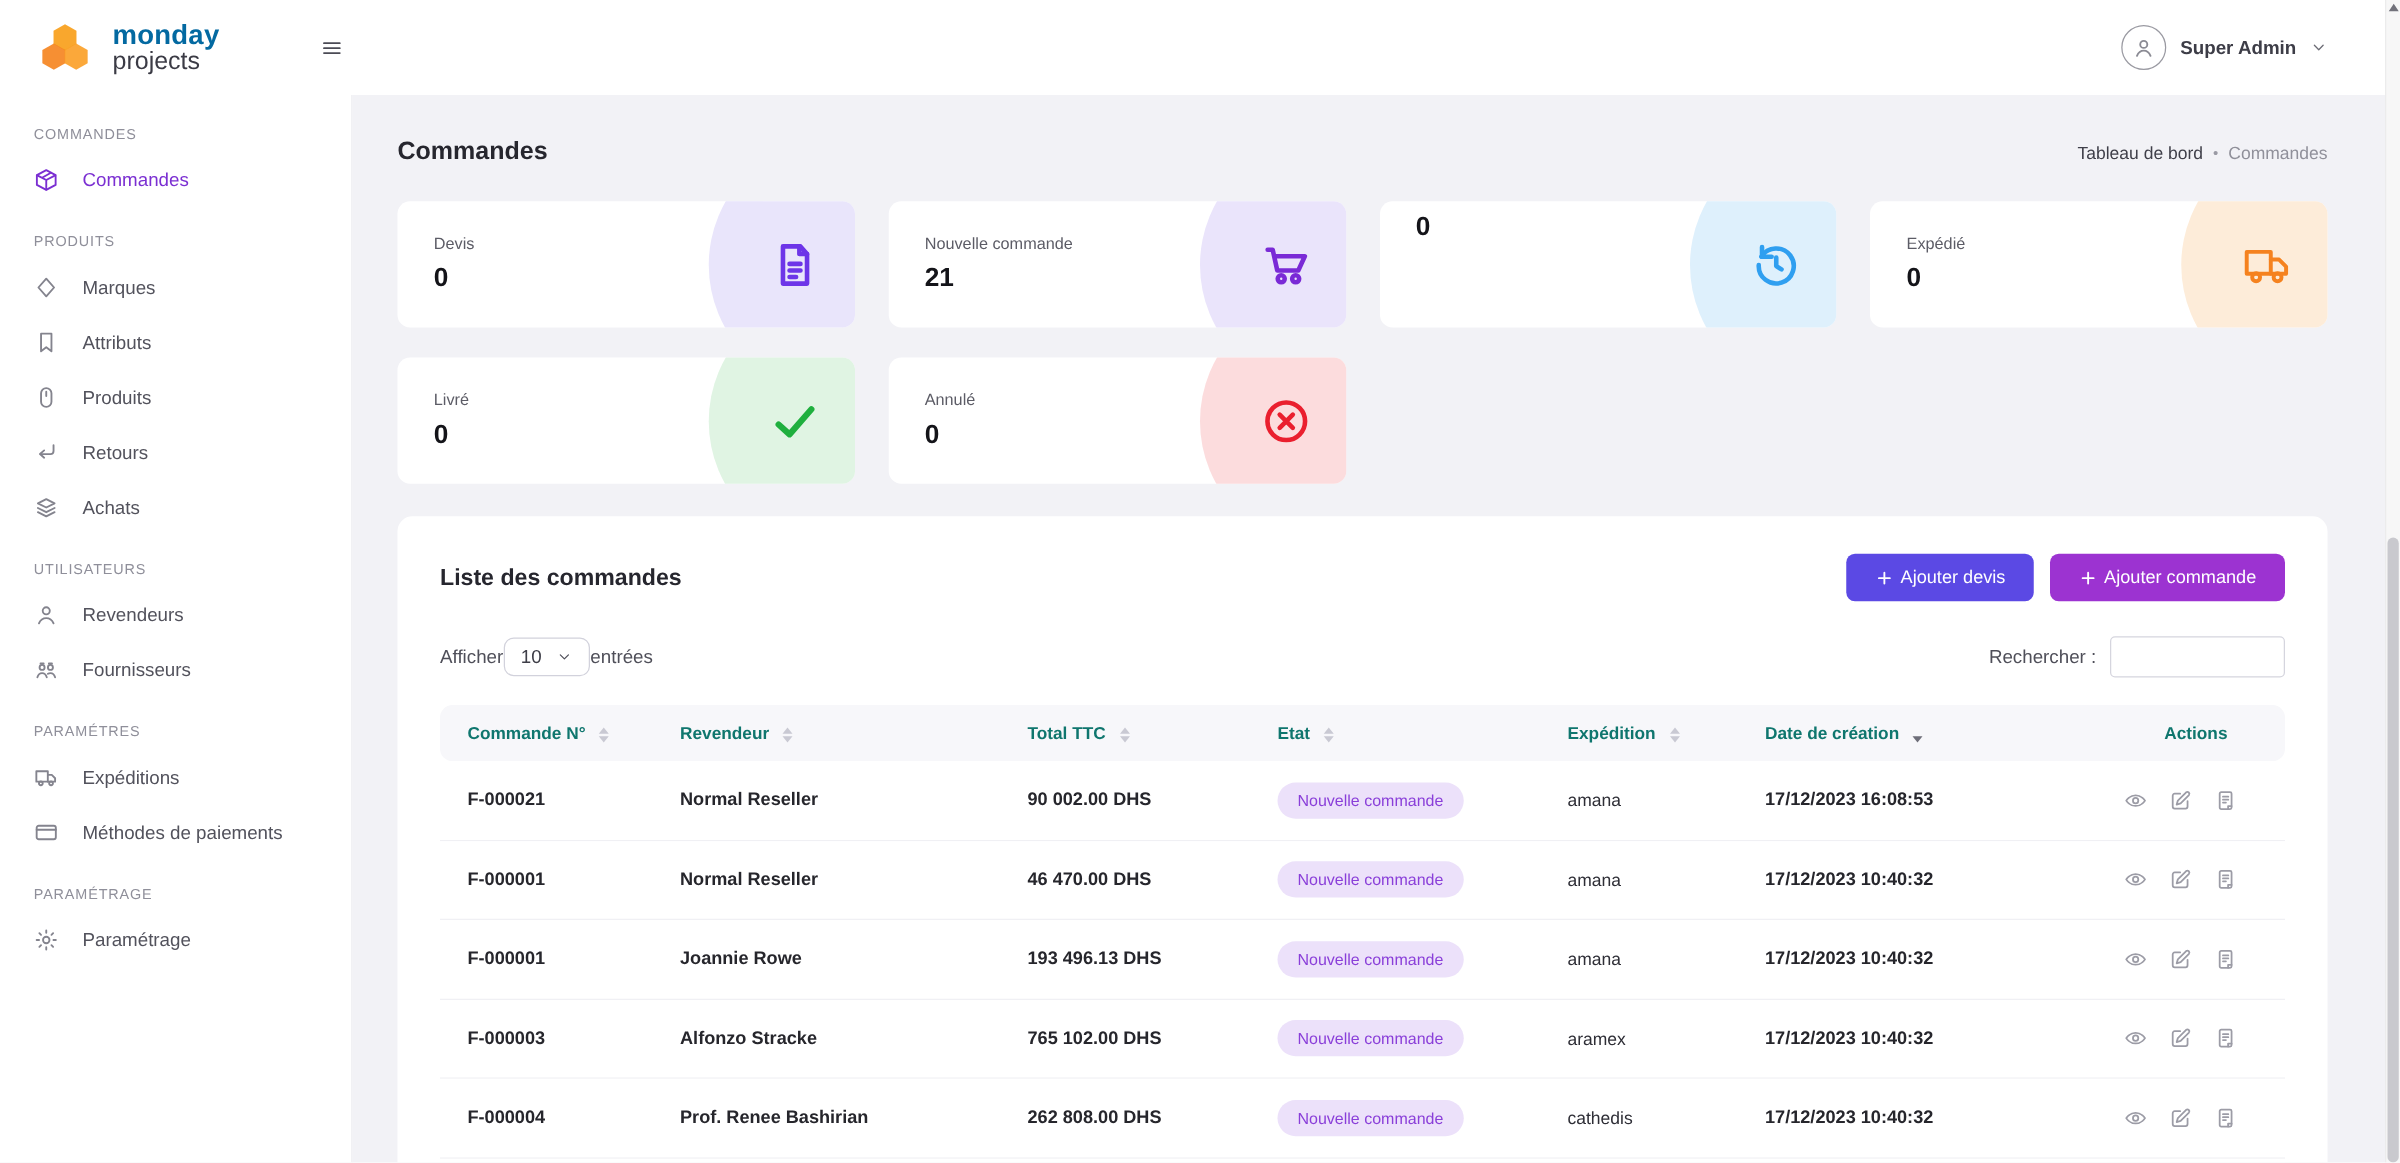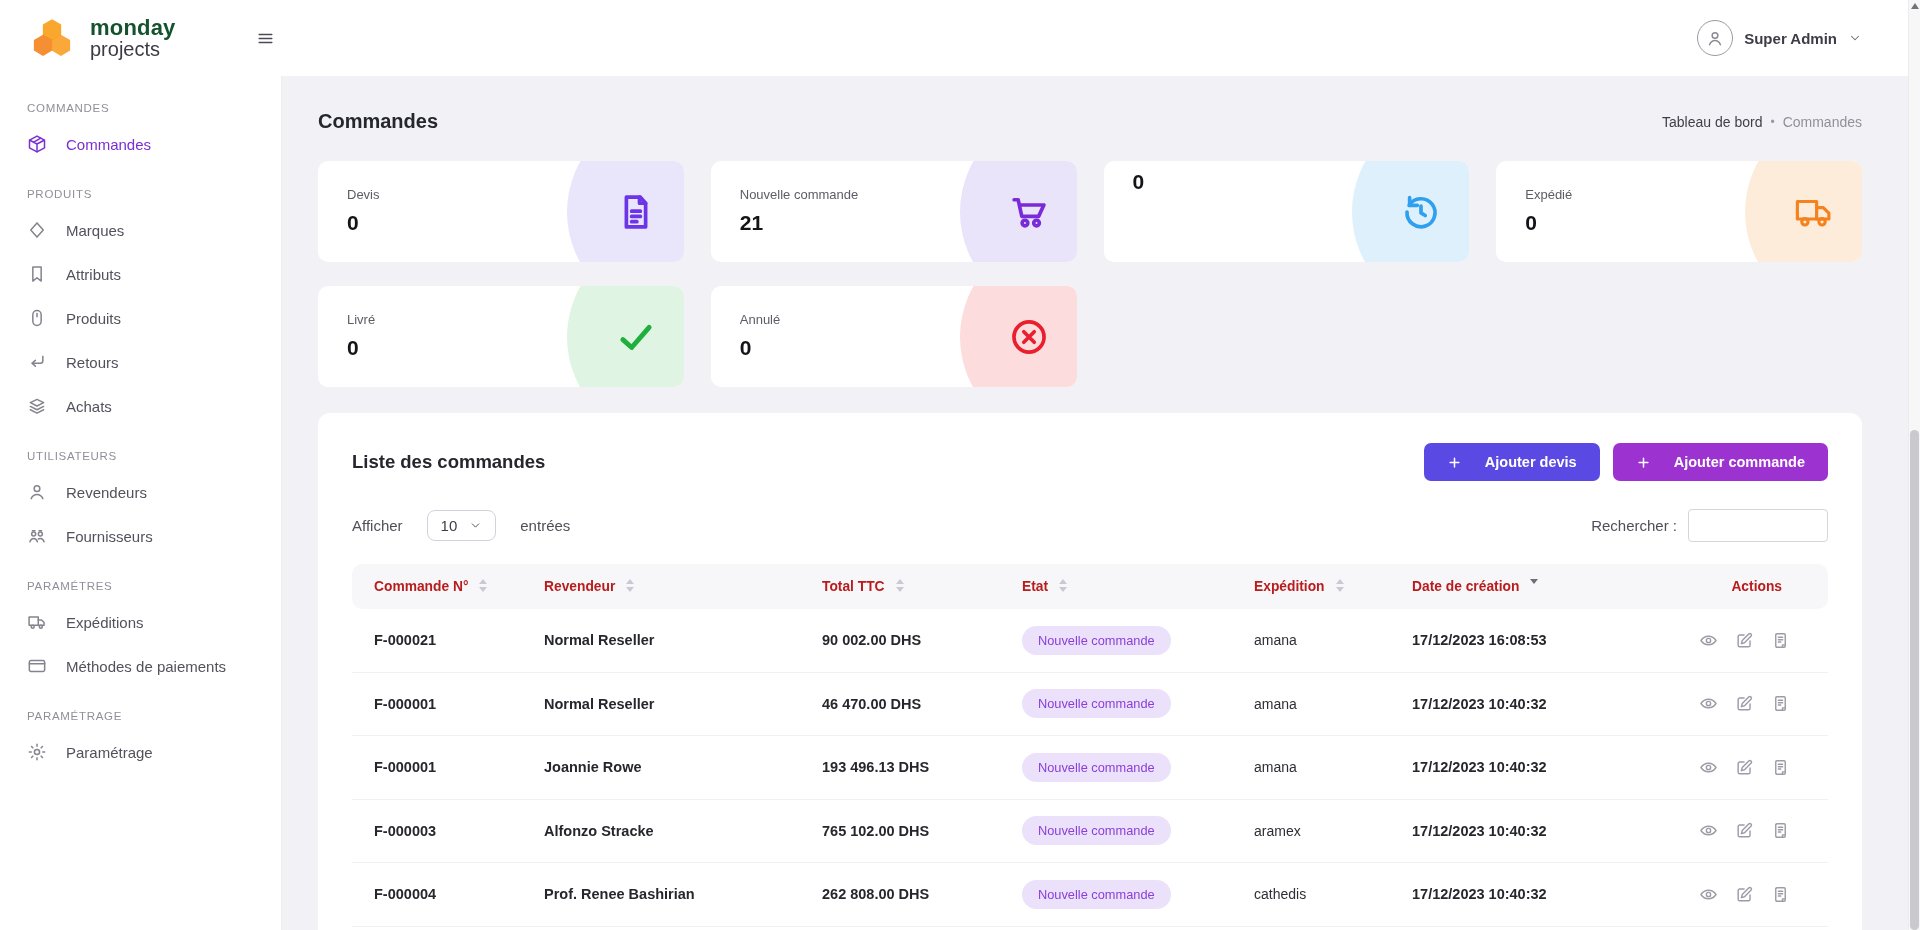--- a/index.html
+++ b/index.html
@@ -4,21 +4,21 @@
 <style>
   *{box-sizing:border-box;margin:0;padding:0}
   html,body{width:1920px;height:930px}
   body{font-family:"Liberation Sans",sans-serif;background:#f2f2f6;overflow:hidden;position:relative}
 
   
   .topbar{position:absolute;top:0;left:0;right:12px;height:76px;background:#fff;display:flex;align-items:center;z-index:5}
   .logo-wrap{width:250px;display:flex;align-items:center;gap:12px;padding-left:26px}
   .logo-mark svg{display:block}
   .logo-text{line-height:1.02}
-  .logo-l1{font-size:22px;font-weight:700;color:#14532d;letter-spacing:.2px}
+  .logo-l1{font-size:22px;font-weight:700;color:#0369a1;letter-spacing:.2px}
   .logo-l2{font-size:20px;color:#3b3b45}
   .hamburger{width:30px;height:30px;display:flex;align-items:center;justify-content:center;color:#4b4b55;cursor:pointer}
   .hamburger svg{width:19px;height:19px}
   .user-menu{margin-left:auto;display:flex;align-items:center;gap:11px;padding-right:46px;cursor:pointer}
   .avatar{width:36px;height:36px;border-radius:50%;border:1.5px solid #9a9aa2;color:#8b8b94;display:flex;align-items:center;justify-content:center}
   .avatar svg{width:20px;height:20px}
   .user-name{font-size:15px;font-weight:700;color:#3d3d47}
   .user-caret svg{width:14px;height:14px;color:#6b6b74}
 
   
@@ -44,33 +44,33 @@
   .stat-value{font-size:21px;font-weight:700;color:#141419;padding:9px 0 0 29px}
   .stat-bubble{position:absolute;width:205px;height:205px;border-radius:50%;right:-88px;top:50%;transform:translateY(-50%)}
   .stat-icon{position:absolute;right:27px;top:50%;transform:translateY(-50%)}
   .stat-icon svg{width:42px;height:42px;display:block}
 
   
   .panel{background:#fff;border-radius:12px;margin-top:26px;padding:30px 34px;height:620px}
   .panel-head{display:flex;align-items:center}
   .panel-title{font-size:18.5px;font-weight:700;color:#26262e}
   .btns{margin-left:auto;display:flex;gap:13px}
-  .btn{display:flex;align-items:center;gap:23px;color:#fff;font-size:14.5px;font-weight:700;border:none;border-radius:7px;padding:11px 23px;cursor:pointer;font-family:inherit}
+  .btn{display:flex;align-items:center;gap:5px;color:#fff;font-size:14.5px;font-weight:400;border:none;border-radius:7px;padding:11px 23px;cursor:pointer;font-family:inherit}
   .btn svg{width:15px;height:15px}
 
   .controls{display:flex;align-items:center;margin-top:28px}
-  .ctl-left{display:flex;align-items:center;gap:24px;font-size:15px;color:#4f4f59}
+  .ctl-left{display:flex;align-items:center;gap:0;font-size:15px;color:#4f4f59}
   .select{display:flex;align-items:center;gap:12px;border:1.5px solid #d2d2dc;border-radius:8px;padding:6px 13px;font-size:15px;color:#3e3e48;cursor:pointer;background:#fff}
   .select svg{width:13px;height:13px;color:#4f4f59}
   .ctl-right{margin-left:auto;display:flex;align-items:center;gap:11px;font-size:15px;color:#4f4f59}
   .search-input{width:140px;height:33px;border:1px solid #d5d5de;border-radius:4px;background:#fff;font-family:inherit;font-size:14px;padding:0 8px;color:#33333c}
 
   .grid-cols{display:grid;grid-template-columns:170px 278px 200px 232px 158px 240px 1fr}
   .thead{background:#f7f7fa;border-radius:10px;height:45px;align-items:center;margin-top:22px;padding:0 10px}
-  .th{display:flex;align-items:flex-start;gap:11px;font-size:13.8px;font-weight:600;color:#b91c1c;padding-left:12px;cursor:pointer}
+  .th{display:flex;align-items:flex-end;gap:11px;font-size:13.8px;font-weight:600;color:#0f766e;padding-left:12px;cursor:pointer}
   .th.actions{justify-content:flex-end;padding-right:36px}
   .sort{display:flex;flex-direction:column;gap:2.5px}
   .tri-up{width:0;height:0;border-left:4px solid transparent;border-right:4px solid transparent;border-bottom:5px solid #c9c9d3}
   .tri-down{width:0;height:0;border-left:4px solid transparent;border-right:4px solid transparent;border-top:5px solid #c9c9d3}
   .sort.desc .tri-down{border-top-color:#6e6e79}
 
   .trow{align-items:center;height:63.5px;border-bottom:1px solid #f0f0f4;padding:0 10px;background:#fff}
   .td{font-size:14.5px;font-weight:700;color:#26262c;padding-left:12px}
   .td.ship{font-weight:500;font-size:14px;color:#2e2e36}
   .badge{display:inline-block;background:#ece1fa;color:#8a3fd9;font-size:12.8px;padding:7px 16px;border-radius:16px;font-weight:500;margin-left:12px}

